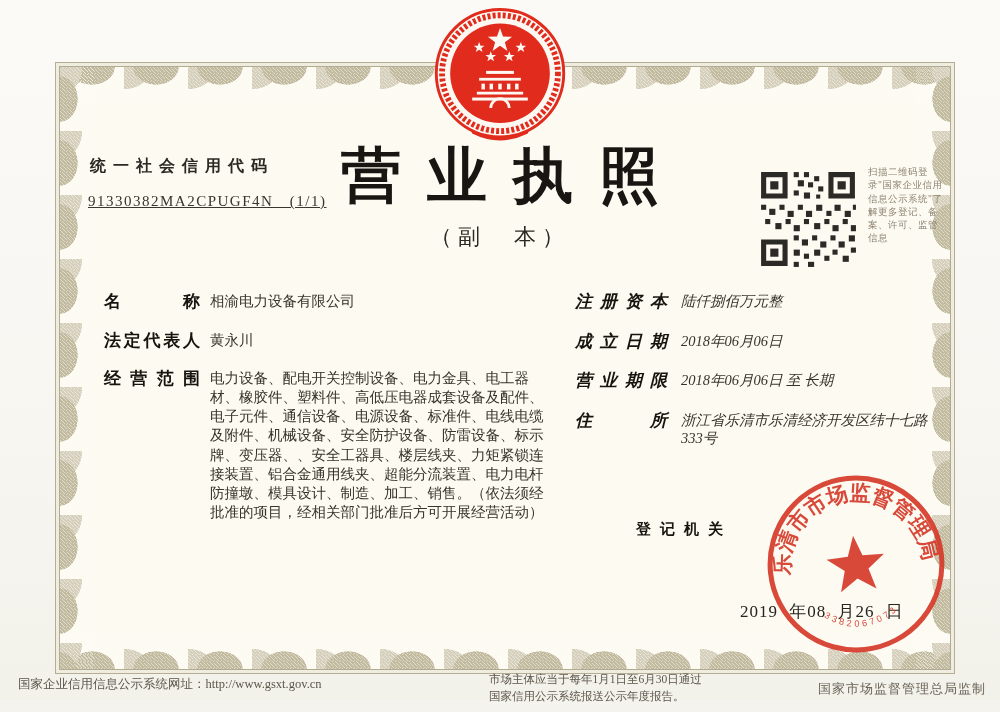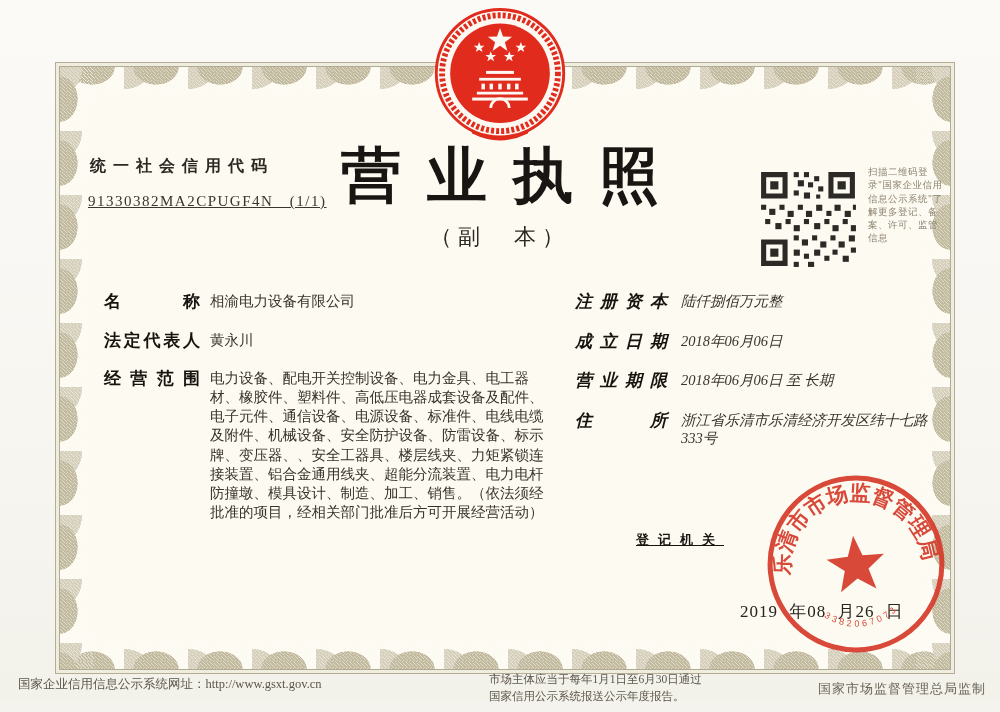--- a/index.html
+++ b/index.html
@@ -53,21 +53,21 @@
   .val{margin-left:10px;font-size:14.5px;color:#39332b;line-height:1.3;}
   .col-left .row{margin-bottom:19px;}
   .col-left .row:nth-child(3){margin-bottom:16px;}
   .col-left .val{width:340px;}
   .col-right .row{margin-bottom:20px;}
   .col-right .lbl{flex:0 0 92px;}
   .col-right .val{margin-left:14px;width:262px;}
   .scope .val{line-height:1.32;}
 
   
-  .authority{position:absolute;left:636px;top:531px;font-family:"Liberation Sans","DejaVu Sans",sans-serif;font-weight:bold;font-size:13px;letter-spacing:9px;color:#17140f;z-index:2;text-decoration:underline;}
+  .authority{position:absolute;left:636px;top:520px;font-family:"Liberation Sans","DejaVu Sans",sans-serif;font-weight:bold;font-size:15px;letter-spacing:9px;color:#17140f;z-index:2;}
   .issue-date{position:absolute;left:740px;top:600px;font-size:17px;color:#27231e;letter-spacing:1px;word-spacing:6px;z-index:3;}
   .seal{position:absolute;left:760px;top:468px;width:192px;height:192px;z-index:4;transform:rotate(-6deg);opacity:.92;}
 
   
   .emblem{position:absolute;left:430px;top:6px;width:140px;height:146px;z-index:5;}
 
   
   .footer-left{position:absolute;left:18px;top:676px;font-size:12.5px;color:#5d564a;}
   .footer-center{position:absolute;left:489px;top:671px;width:290px;font-size:11.5px;line-height:1.45;color:#5d564a;}
   .footer-right{position:absolute;left:818px;top:680px;font-size:13px;color:#6a6356;letter-spacing:1px;}

